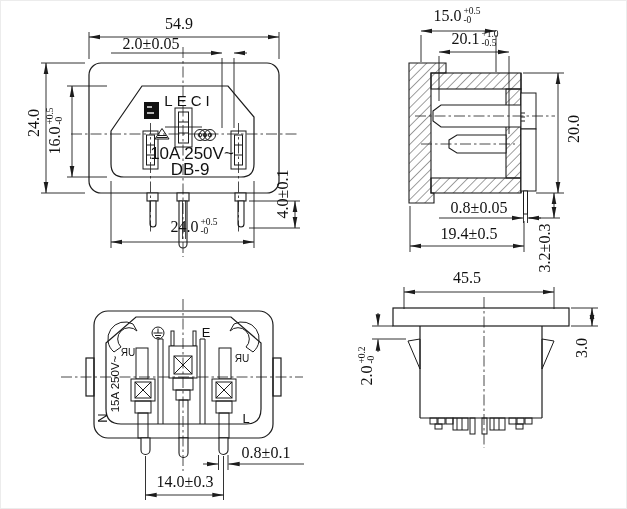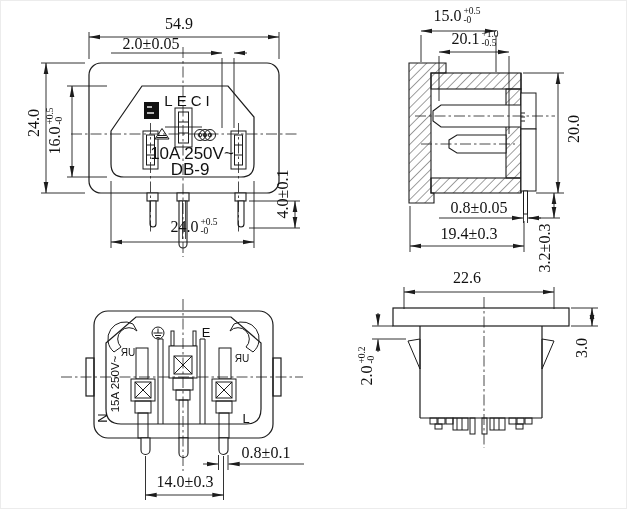--- a/index.html
+++ b/index.html
@@ -316,41 +316,41 @@
         <i>-0.5</i>
       </span>
   </div>
   <div class="dim rot" style="left:573px;top:128px">
       <span>20.0</span>
     </div>
   <div class="dim" style="left:478px;top:207px">
       <span>0.8±0.05</span>
     </div>
   <div class="dim" style="left:468px;top:233px">
-      <span>19.4±0.3</span>
+      <span>19.4±0.5</span>
     </div>
   <div class="dim rot" style="left:544px;top:247px">
       <span>3.2±0.3</span>
     </div>
 
   <div class="lbl" style="left:205px;top:331px"><span>E</span></div>
   <div class="lbl mirror tiny" style="left:127px;top:351px"><span>UR</span></div>
   <div class="lbl mirror tiny" style="left:241px;top:357px"><span>UR</span></div>
   <div class="lbl rotl small" style="left:114px;top:383px"><span>15A 250V~</span></div>
   <div class="lbl rotl" style="left:101px;top:417px"><span>N</span></div>
   <div class="lbl" style="left:245px;top:417px"><span>L</span></div>
   <div class="dim" style="left:265px;top:452px">
       <span>0.8±0.1</span>
     </div>
   <div class="dim" style="left:184px;top:481px">
       <span>14.0±0.3</span>
     </div>
 
   <div class="dim" style="left:466px;top:277px">
-      <span>22.6</span>
+      <span>45.5</span>
     </div>
   <div class="dim rot" style="left:581px;top:347px">
       <span>3.0</span>
     </div>
   <div class="dim rot" style="left:366px;top:365px">
     <span>2.0</span>
     <span class="tol">
         <i>+0.2</i>
         <i>-0</i>
       </span>

